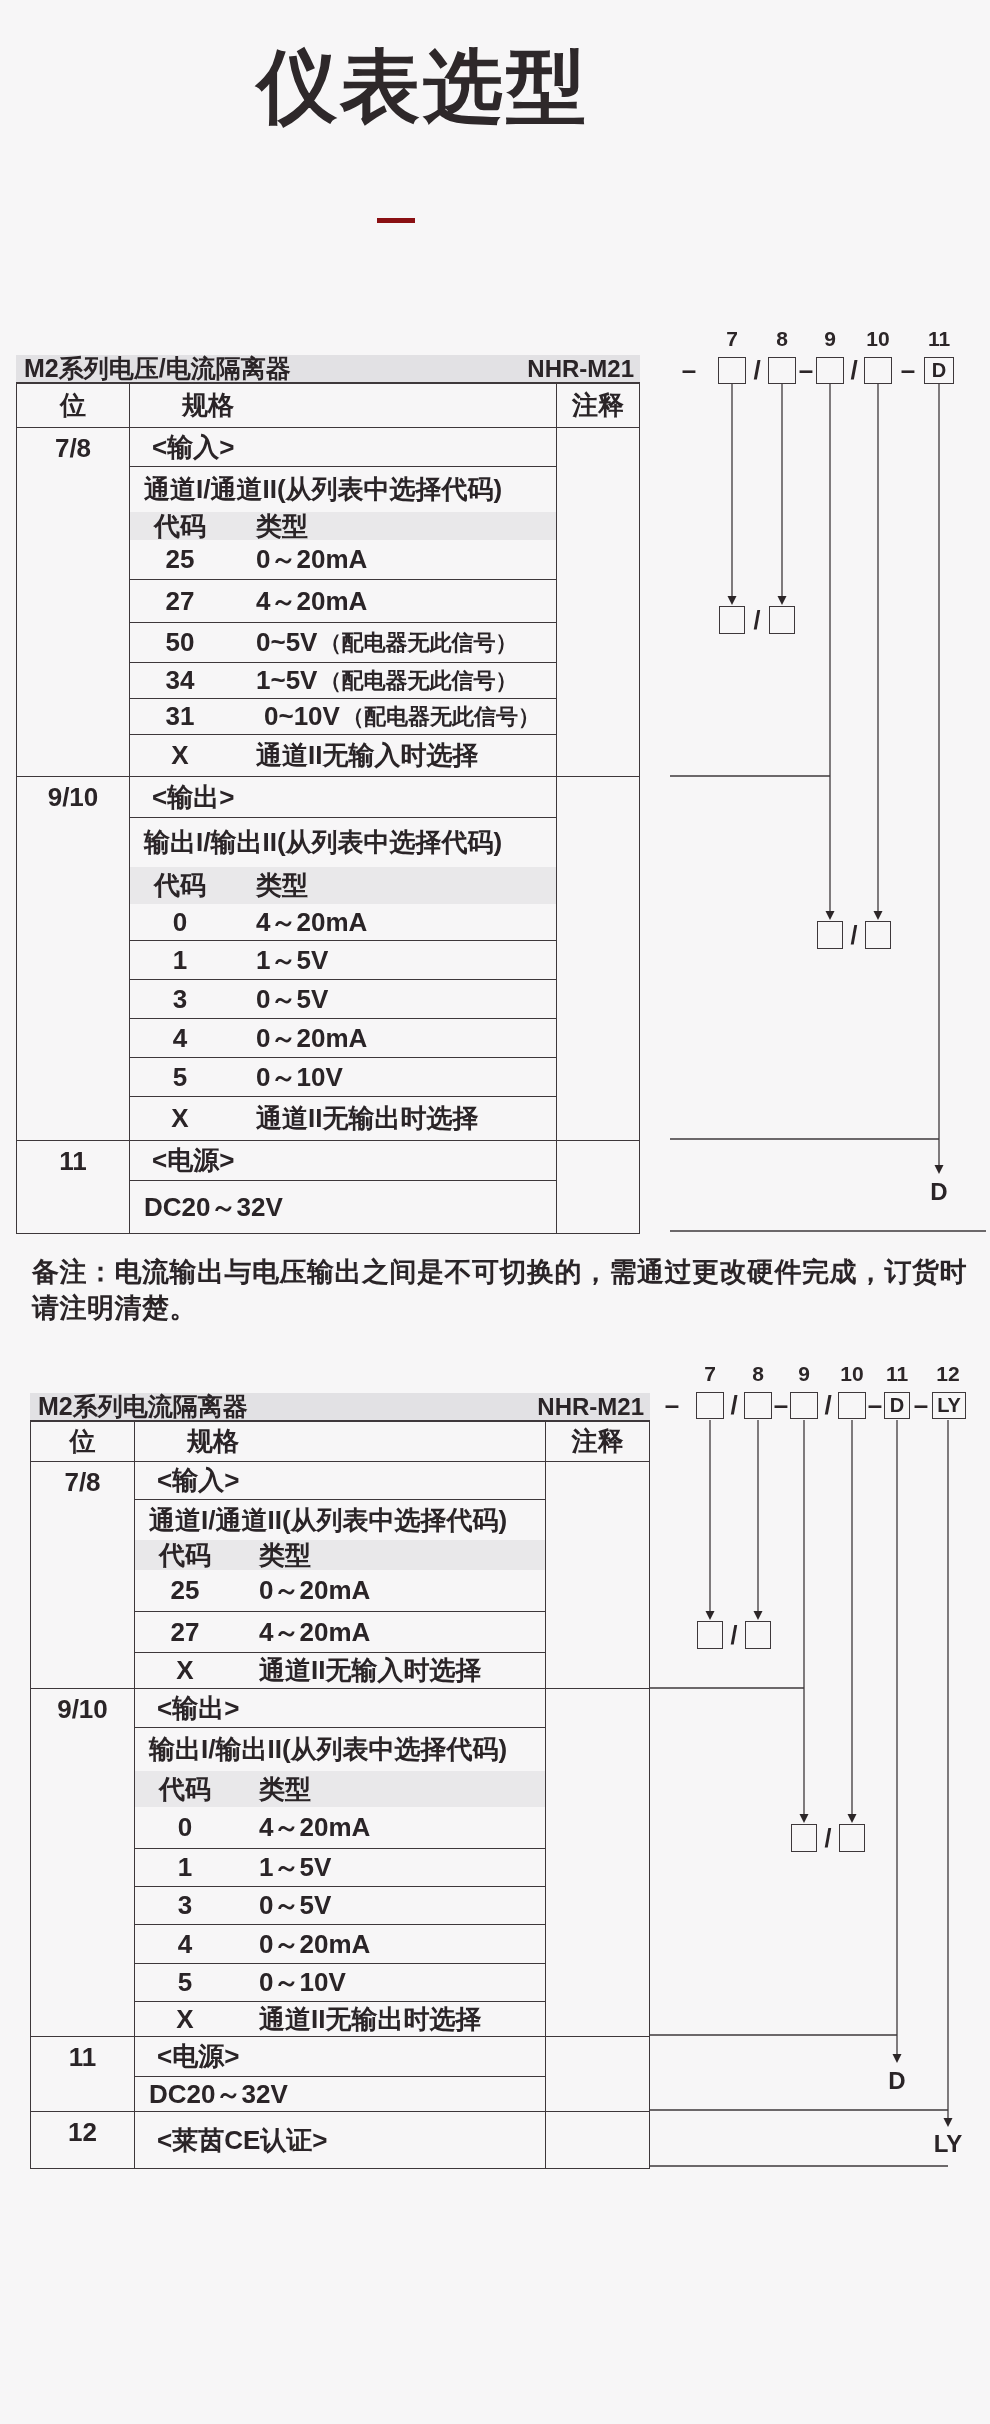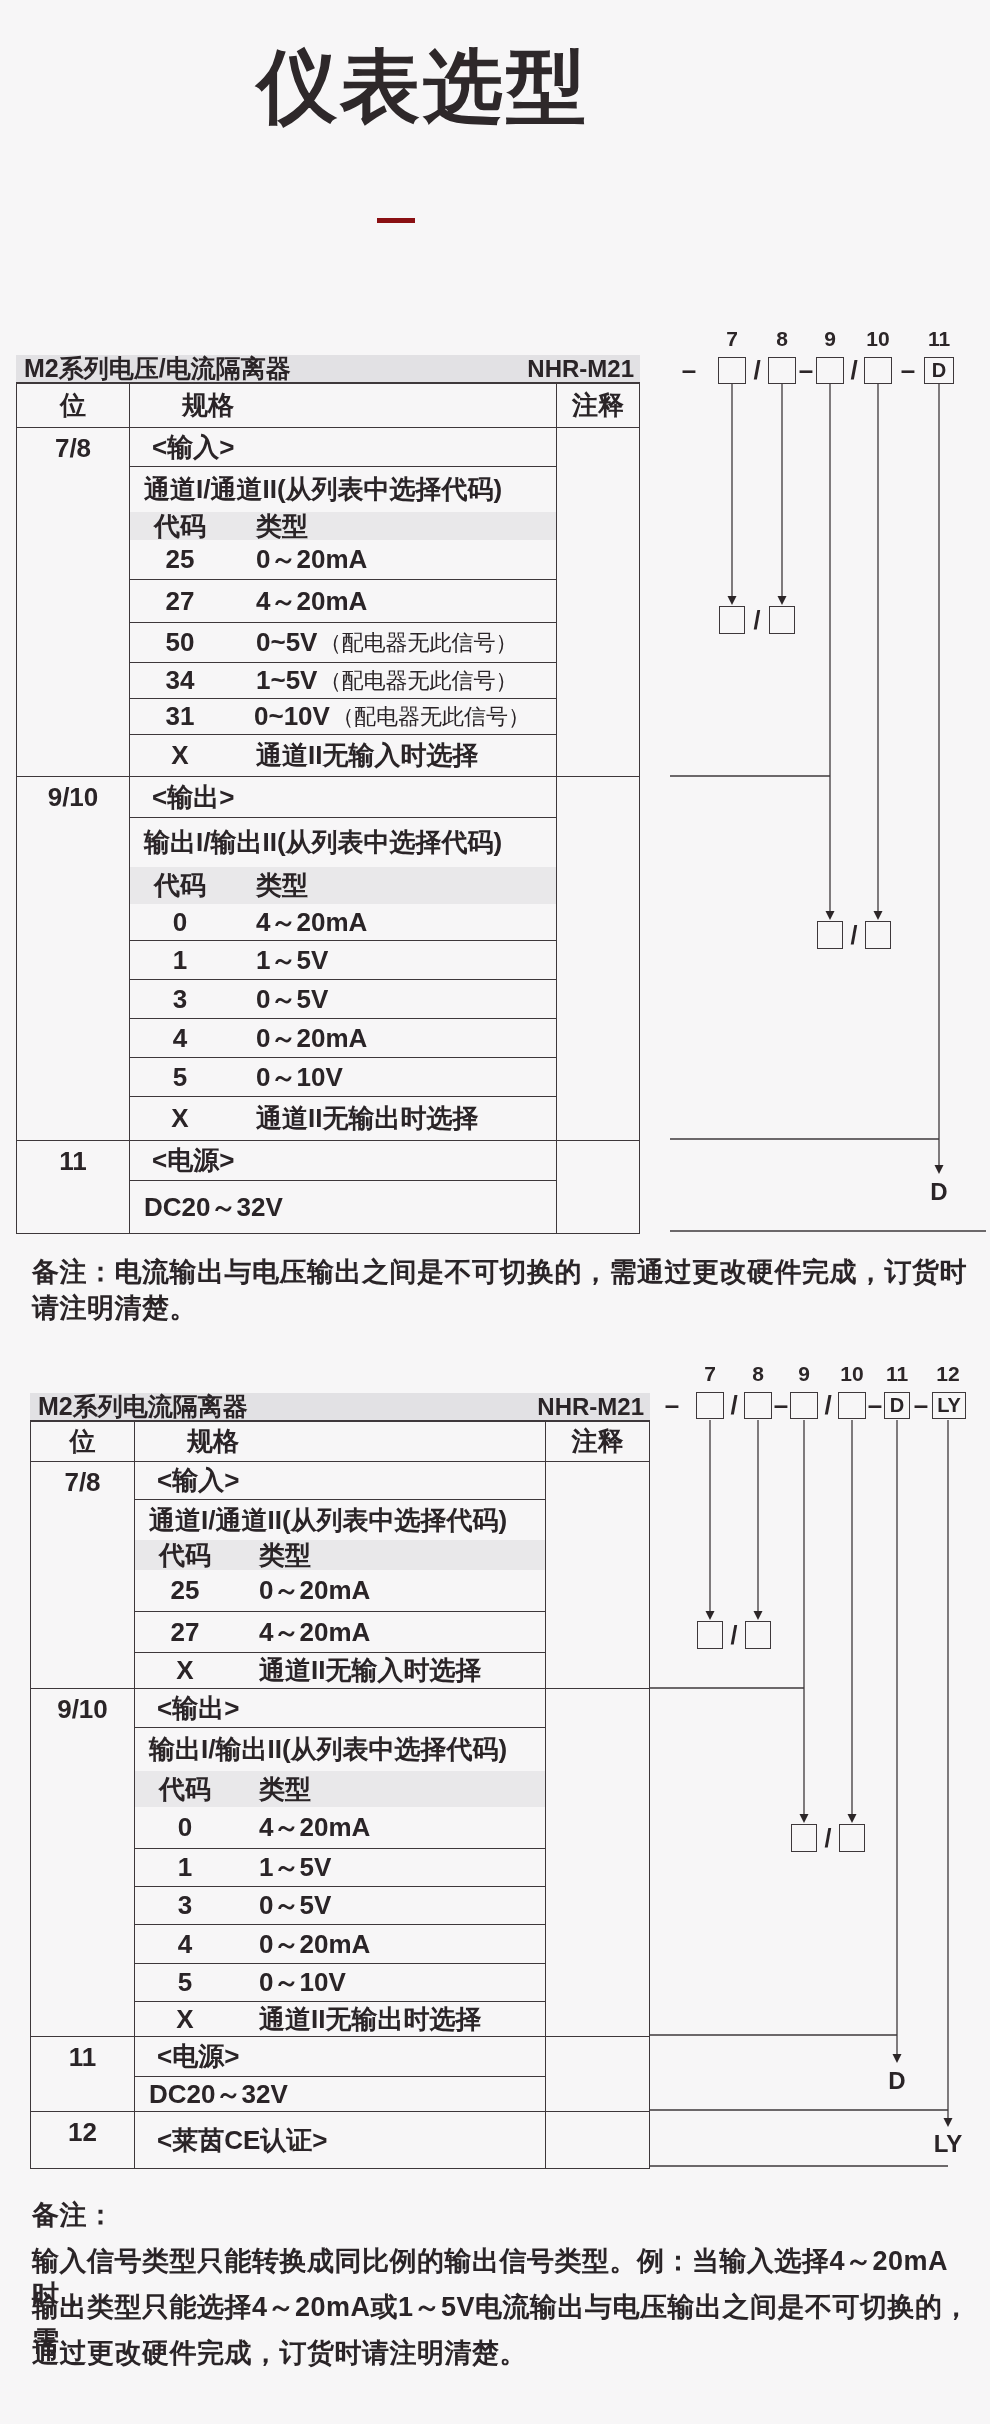--- a/index.html
+++ b/index.html
@@ -37,21 +37,21 @@
   .section + .section{border-top:1px solid var(--ln)}
   .section .cell-pos{align-items:flex-start;justify-content:center;padding-top:5px}
   .spec-col{width:427px;border-right:1px solid var(--ln);display:flex;flex-direction:column;flex-shrink:0}
   .srow{display:flex;align-items:center;flex-shrink:0}
   .srow.bb{border-bottom:1px solid var(--ln)}
   .srow.gray{background:var(--subbar)}
   .stitle{padding-left:22px}
   .ssub{padding-left:14px}
   .code{width:100px;text-align:center;flex-shrink:0}
   .typ{text-align:left}
-  .paren{font-size:22px;font-weight:normal;margin-left:2px}
+  .paren{font-size:22px;font-weight:bold;margin-left:2px}
 
   
   .digit{position:absolute;font-size:21px;font-weight:bold;transform:translateX(-50%);color:#2c2628}
   .mbox{position:absolute;width:28px;height:27px;border:1px solid var(--ln);
         display:flex;align-items:center;justify-content:center;font-size:20px;font-weight:bold;background:var(--bg)}
   .msep{position:absolute;height:27px;display:flex;align-items:center;justify-content:center;
         font-size:26px;font-weight:bold;color:#2c2628}
   .cbox{position:absolute;width:26px;height:28px;border:1px solid var(--ln)}
   .cslash{position:absolute;height:28px;display:flex;align-items:center;justify-content:center;
           font-size:25px;font-weight:bold}
@@ -171,21 +171,21 @@
             <span class="typ" style="margin-left:26px">0~5V</span>
             <span class="paren">（配电器无此信号）</span>
           </div>
           <div class="srow bb" style="height:36px">
             <span class="code">34</span>
             <span class="typ" style="margin-left:26px">1~5V</span>
             <span class="paren">（配电器无此信号）</span>
           </div>
           <div class="srow bb" style="height:36px">
             <span class="code">31</span>
-            <span class="typ" style="margin-left:24px">0~10V</span>
+            <span class="typ" style="margin-left:34px">0~10V</span>
             <span class="paren">（配电器无此信号）</span>
           </div>
           <div class="srow" style="height:41px">
             <span class="code">X</span>
             <span class="typ" style="margin-left:26px">通道II无输入时选择</span>
           </div>
         </div>
         <div class="cell-note"></div>
       </div>
 
@@ -354,20 +354,14 @@
       <div class="section">
         <div class="cell-pos" style="width:104px">12</div>
         <div class="spec-col" style="width:411px">
           <div class="srow stitle" style="height:56px">&lt;莱茵CE认证&gt;</div>
         </div>
         <div class="cell-note"></div>
       </div>
     </div>
   </div>
 
-  <div class="notes-block">
-    <div>备注：</div>
-    <div>输入信号类型只能转换成同比例的输出信号类型。例：当输入选择4～20mA时，</div>
-    <div>输出类型只能选择4～20mA或1～5V电流输出与电压输出之间是不可切换的，需</div>
-    <div>通过更改硬件完成，订货时请注明清楚。</div>
-  </div>
 
 </div>
 
 </body></html>

